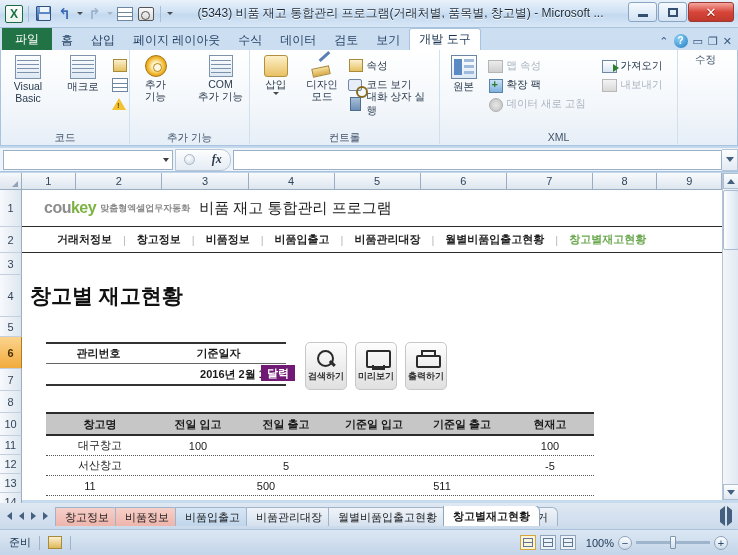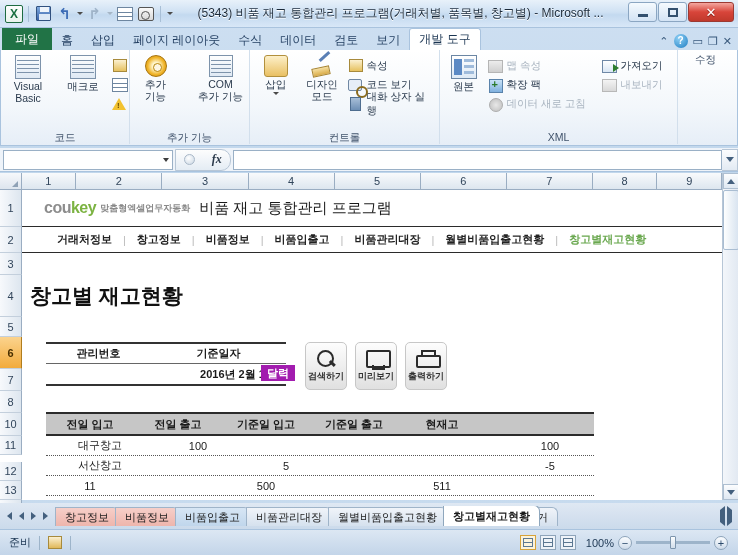--- a/index.html
+++ b/index.html
@@ -221,21 +221,21 @@
   .infotbl { position:absolute; left:24px; top:0; width:240px; }
   .infotbl .hdr, .infotbl .val { display:flex; }
   .infotbl .hdr { border-top:2px solid #333; border-bottom:1px solid #666;
      height:22px; }
   .infotbl .val { border-bottom:2px solid #333; height:22px; }
   .ic1 { width:105px; display:flex;align-items:center;justify-content:center;
      font-size:11px;font-weight:bold;color:#1a1a1a; }
   .ic2 { width:135px; display:flex;align-items:center;justify-content:center;
      font-size:11px;font-weight:bold;color:#1a1a1a; }
   .ic2.v { justify-content:flex-end; padding-right:4px; }
-  .daybtn { background:#a21caf; color:#fff; font-size:11px; font-weight:bold;
+  .daybtn { background:#701a75; color:#fff; font-size:11px; font-weight:bold;
      padding:2px 6px; margin-left:3px; }
 
   .actbtns { position:absolute; left:283px; top:0; display:flex; gap:8px; }
   .actbtn { width:42px; height:48px; border:1px solid #c7c7c7; border-radius:5px;
      background:linear-gradient(#fdfdfd,#ededed 55%,#e0e0e0);
      display:flex; flex-direction:column; align-items:center;
      justify-content:center; gap:1px; }
   .actbtn .lbl { font-size:9px; font-weight:bold; color:#333; }
   .gl-search { width:19px;height:19px; position:relative; }
   .gl-search:before{content:"";position:absolute;left:0;top:0;width:13px;height:13px;
@@ -573,21 +573,21 @@
       <div class="rh" style="height:37px;">1</div>
       <div class="rh" style="height:26px;">2</div>
       <div class="rh" style="height:22px;">3</div>
       <div class="rh" style="height:42px;">4</div>
       <div class="rh" style="height:20px;">5</div>
       <div class="rh sel" style="height:32px;">6</div>
       <div class="rh" style="height:22px;">7</div>
       <div class="rh" style="height:22px;">8</div>
       <div class="rh" style="height:23px;">10</div>
       <div class="rh" style="height:19px;">11</div>
-      <div class="rh" style="height:19px;margin-top:7px;">12</div>
+      <div class="rh" style="height:19px;">12</div>
       <div class="rh" style="height:19px;">13</div>
       <div class="rh" style="height:19px;">14</div>
     </div>
 
     <div class="cells">
       <div class="sheet">
 
         <div class="band" style="top:0;height:37px;border-bottom:1px solid #2b2b2b;">
           <div class="logo-row">
             <div class="logo">
@@ -649,20 +649,21 @@
               <span class="gl-print"></span>
               <span class="lbl">출력하기</span>
             </div>
           </div>
         </div>
 
         <div class="band" style="top:222px;height:110px;">
           <div class="dtbl">
 
             <div class="dtr head">
+              <div class="dtd cw0">창고명</div>
               <div class="dtd cw1">전일 입고</div>
               <div class="dtd cw2">전일 출고</div>
               <div class="dtd cw3">기준일 입고</div>
               <div class="dtd cw4">기준일 출고</div>
               <div class="dtd cw5">현재고</div>
             </div>
 
             <div class="dtr body">
               <div class="dtd cw0">대구창고</div>
               <div class="dtd cw1">100</div>

